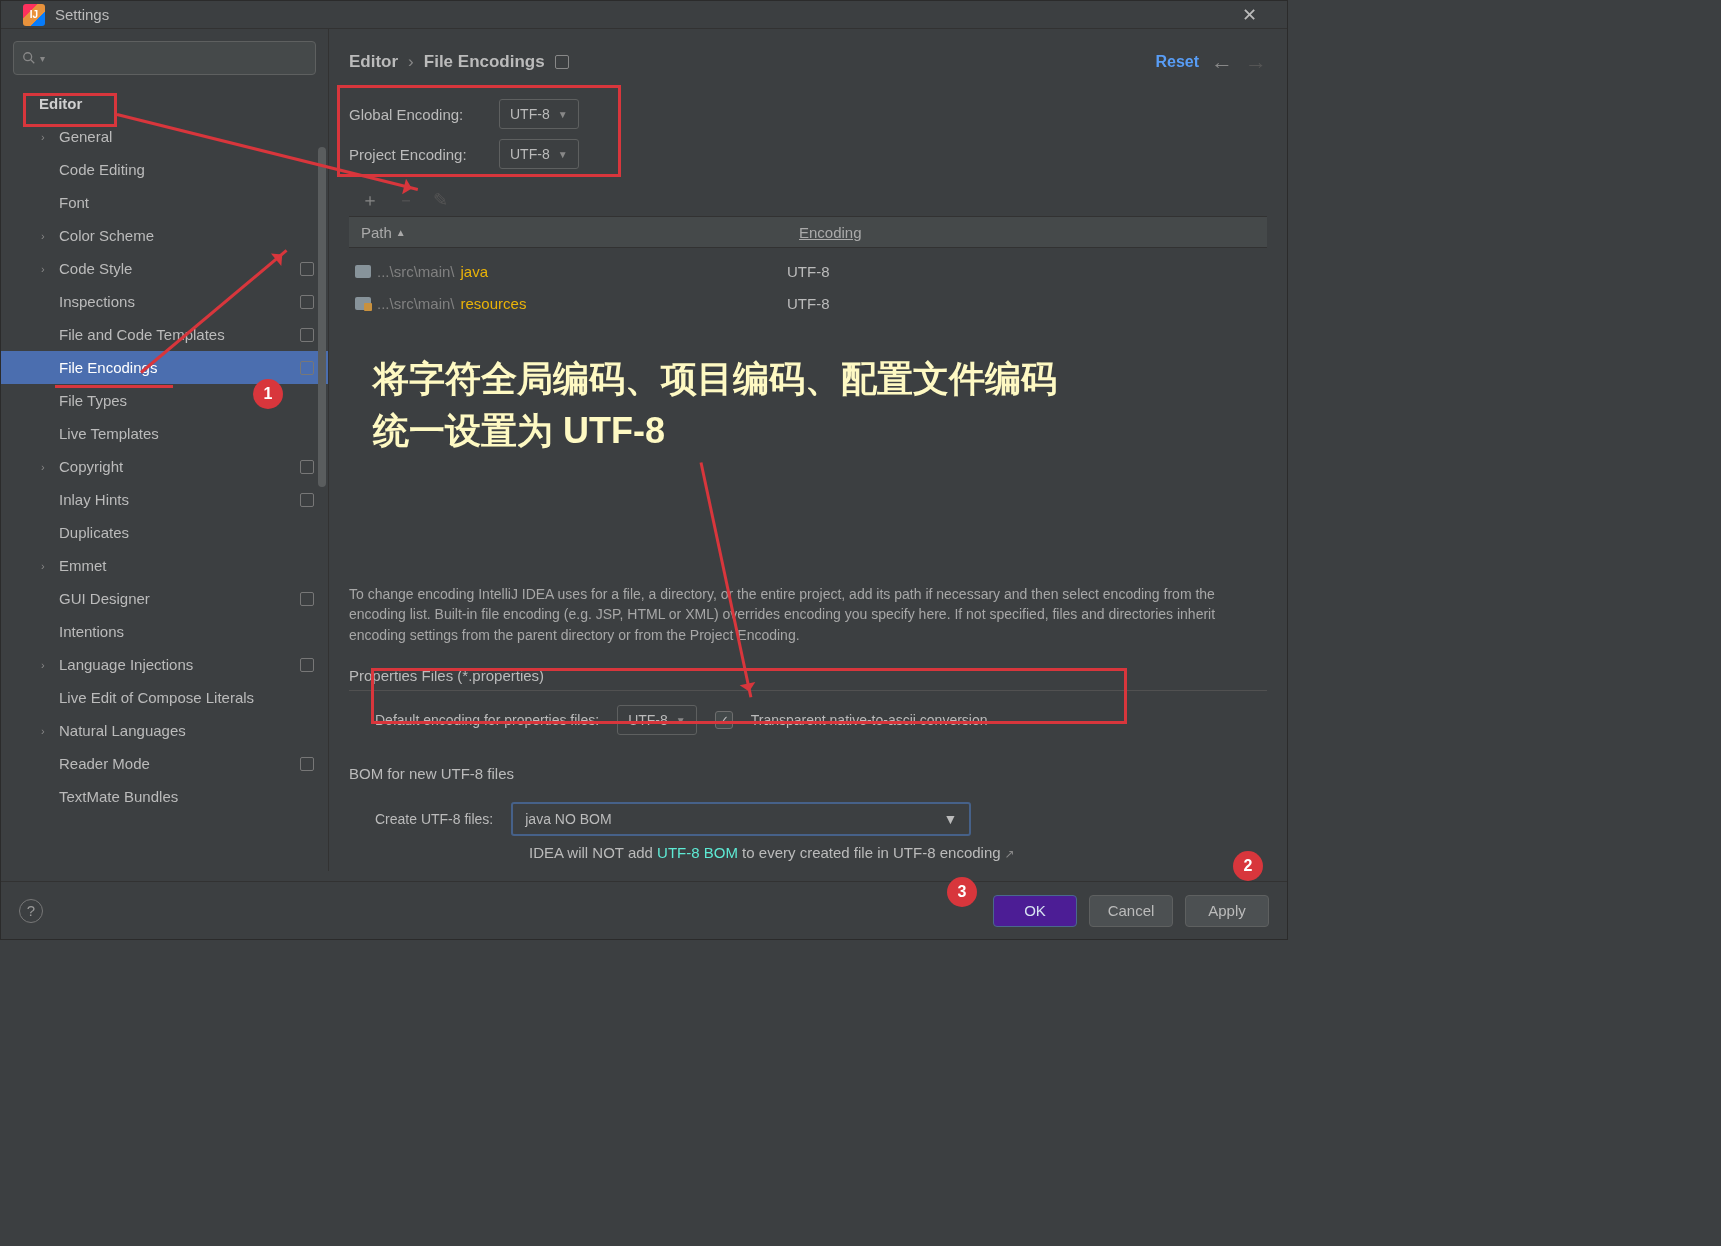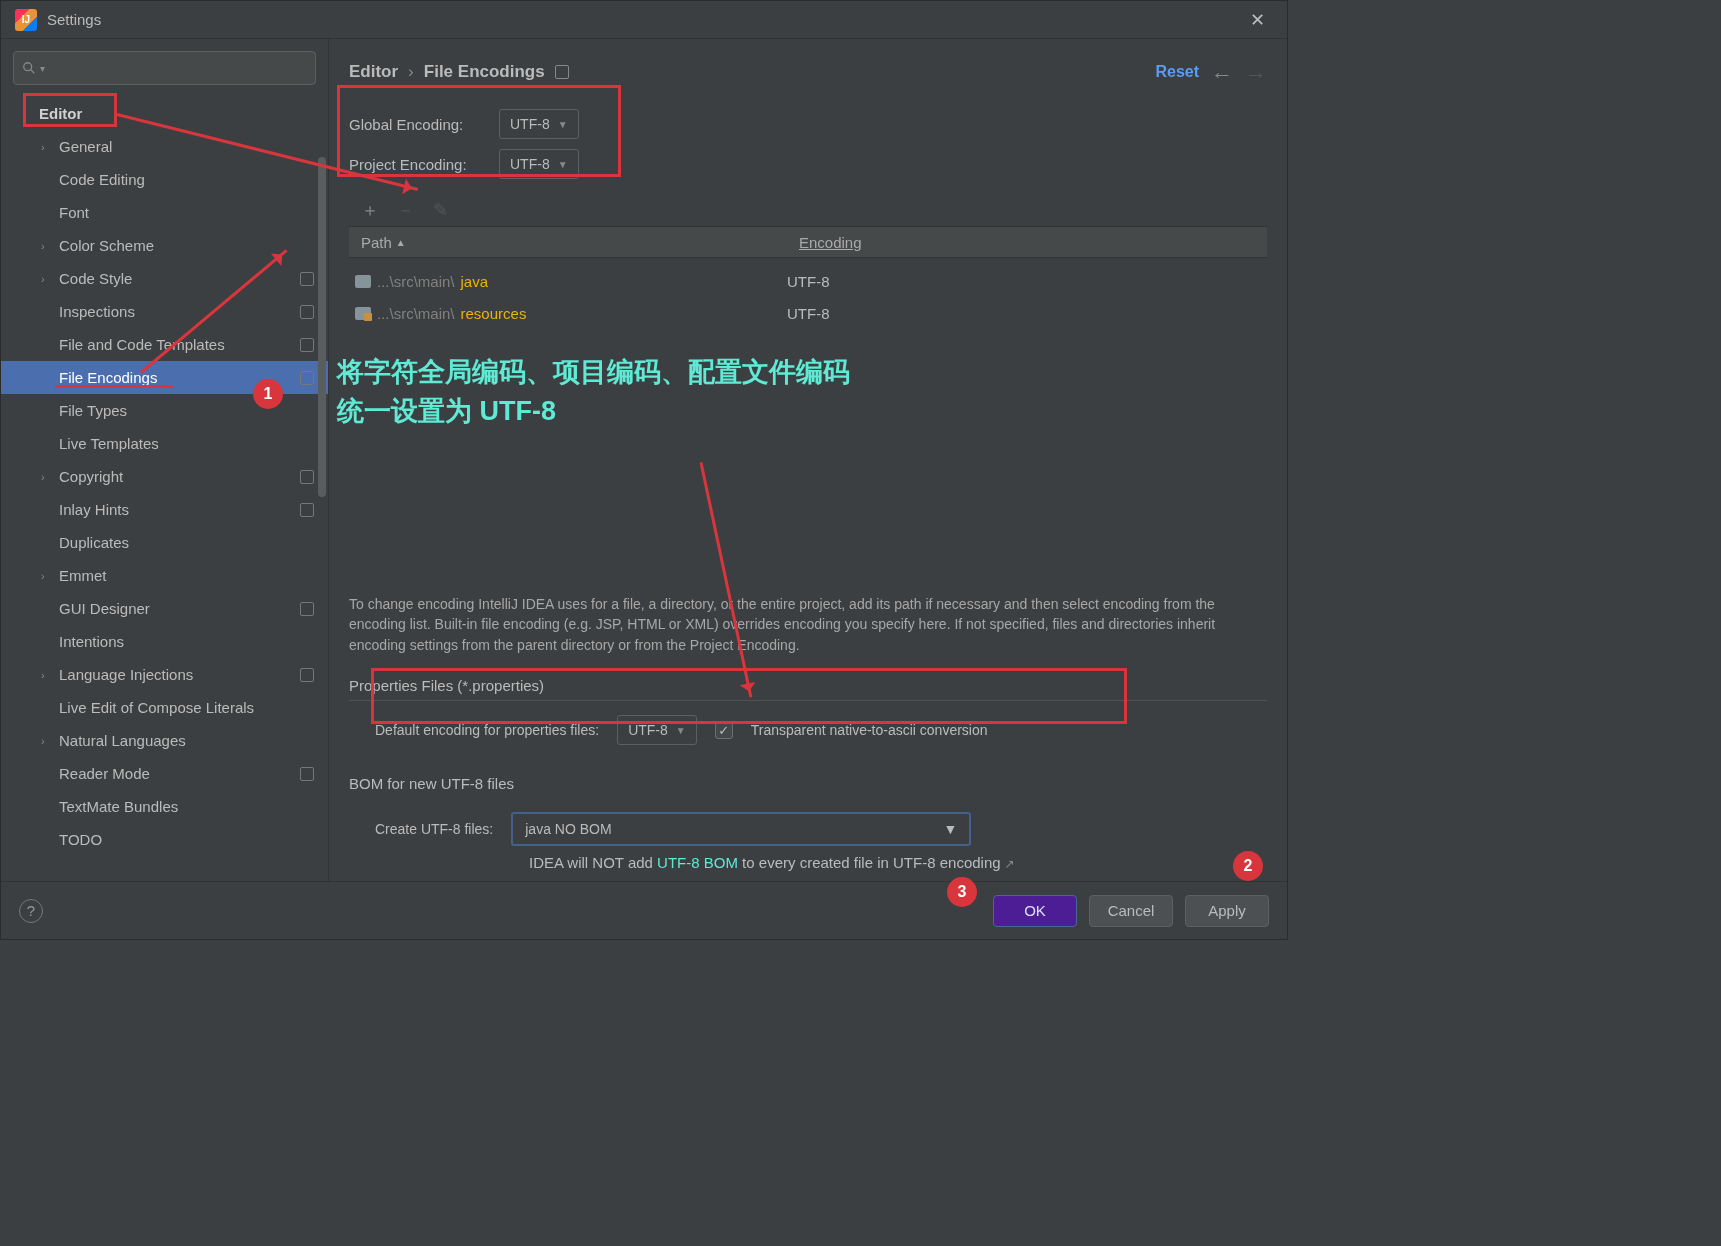--- a/index.html
+++ b/index.html
@@ -8,21 +8,21 @@
   background: #3c3f41;
   color: #bbbbbb;
   font-size: 14px;
   width: 1721px;
   height: 1246px;
   overflow: hidden;
   position: relative;
 }
 .window { width: 1288px; height: 940px; background:#3c3f41; border:1px solid #2b2b2b; position:relative;}
 .titlebar {
-  height: 38px; display:flex; align-items:center; padding:0 14px;
+  height: 28px; display:flex; align-items:center; padding:0 22px;
   background:#3c3f41; border-bottom:1px solid #323232;
 }
 .titlebar .logo{
   width:22px;height:22px;margin-right:10px;
   background: linear-gradient(135deg,#fe315d 0 33%,#e8923c 33% 66%,#087cfa 66% 100%);
   border-radius:3px; display:flex;align-items:center;justify-content:center;
 }
 .titlebar .logo span{color:#fff;font-size:10px;font-weight:bold;}
 .titlebar .title{font-size:15px;color:#bbbbbb;}
 .titlebar .close{
@@ -127,21 +127,21 @@
   display:flex;align-items:center;justify-content:center;color:#bbbbbb;font-size:15px;cursor:pointer;
 }
 .btn.primary{background:#4c1d95;border-color:#4a688c;color:#d7e3f1;}
 
 .anno{position:absolute;pointer-events:none;}
 .redbox{border:3px solid #d8363c;}
 .redcircle{
   width:30px;height:30px;border-radius:50%;background:#d8363c;color:#fff;
   display:flex;align-items:center;justify-content:center;font-size:16px;font-weight:bold;
 }
-.redtext{color:#5eead4;font-size:27px;font-weight:bold;line-height:1.45;}
+.redtext{color:#fef9c3;font-size:36px;font-weight:bold;line-height:1.45;margin-left:36px;}
 .redline{position:absolute;height:3px;background:#d8363c;transform-origin:left center;}
 .redline::after{
   content:"";position:absolute;right:-2px;top:-6px;border:8px solid transparent;border-left-color:#d8363c;
 }
 .underline{position:absolute;height:3px;background:#d8363c;}
 </style>
 </head>
 <body>
 
 <div class="window">
@@ -242,23 +242,20 @@
           <div class="tree-item lvl2">
             <span class="chev">›</span>
             <span>Natural Languages</span>
           </div>
           <div class="tree-item lvl2">
             <span>Reader Mode</span>
             <span class="badge-gear"></span>
           </div>
           <div class="tree-item lvl2">
             <span>TextMate Bundles</span>
-          </div>
-          <div class="tree-item lvl2">
-            <span>TODO</span>
           </div>
           <div class="tree-scroll-thumb"></div>
       </div>
     </div>
 
     <div class="content">
       <div class="breadcrumb-row">
         <div class="breadcrumb">
           <span>Editor</span>
           <span class="sep">›</span>

